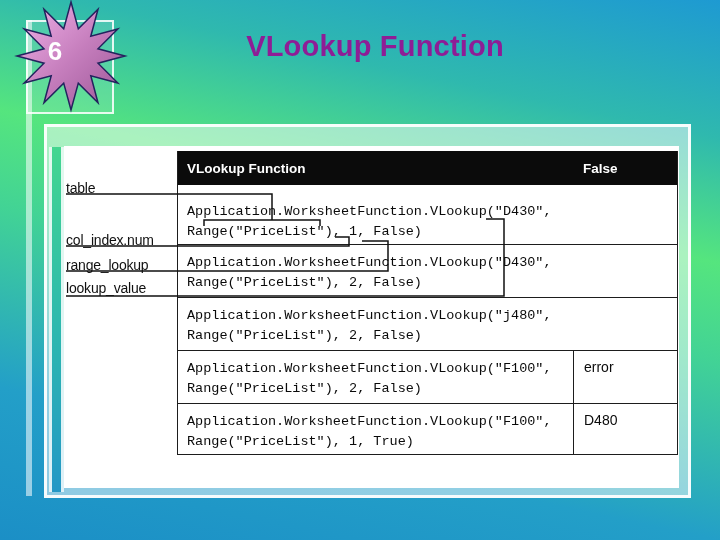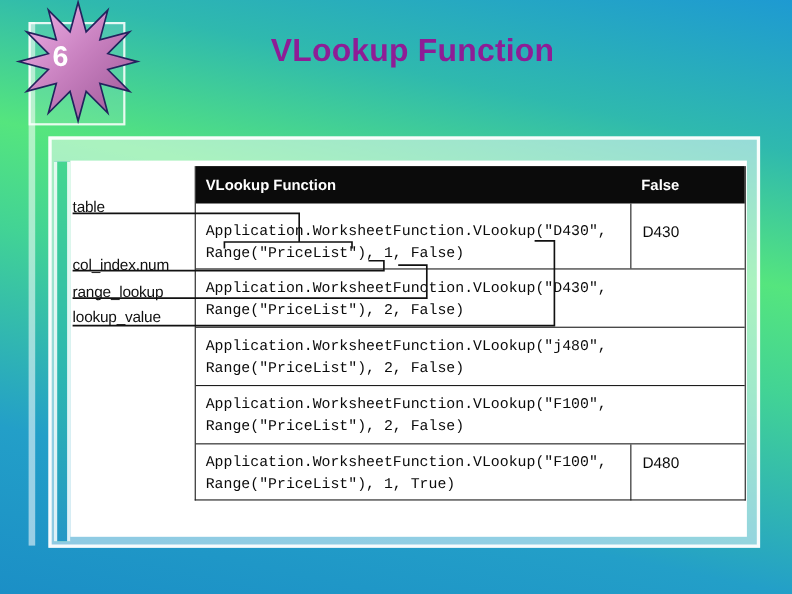--- a/index.html
+++ b/index.html
@@ -83,30 +83,30 @@
   <div class="callout-label lbl-lookup">lookup_value</div>
 
   <div class="vl-table">
     <div class="t-head">
       <div class="c-code">VLookup Function</div>
       <div class="c-result">False</div>
     </div>
 
     <div class="t-row tall">
       <div class="cell-code"><span>Application.WorksheetFunction.VLookup("D430",</span><br><span>Range("PriceList"), 1, False)</span></div>
-      <div class="cell-result">D430</div>
     </div>
     <div class="t-row mid">
       <div class="cell-code"><span>Application.WorksheetFunction.VLookup("D430",</span><br><span>Range("PriceList"), 2, False)</span></div>
     </div>
     <div class="t-row mid">
       <div class="cell-code"><span>Application.WorksheetFunction.VLookup("j480",</span><br><span>Range("PriceList"), 2, False)</span></div>
     </div>
     <div class="t-row mid">
       <div class="cell-code"><span>Application.WorksheetFunction.VLookup("F100",</span><br><span>Range("PriceList"), 2, False)</span></div>
+      <div class="cell-result">error</div>
     </div>
     <div class="t-row last">
       <div class="cell-code"><span>Application.WorksheetFunction.VLookup("F100",</span><br><span>Range("PriceList"), 1, True)</span></div>
       <div class="cell-result">D480</div>
     </div>
   </div>
 
   <svg class="callout-svg" viewBox="0 0 615 342">
     <g fill="none" stroke="#111111" stroke-width="1.5">
       <polyline points="2,48 208,48 208,74"></polyline>

